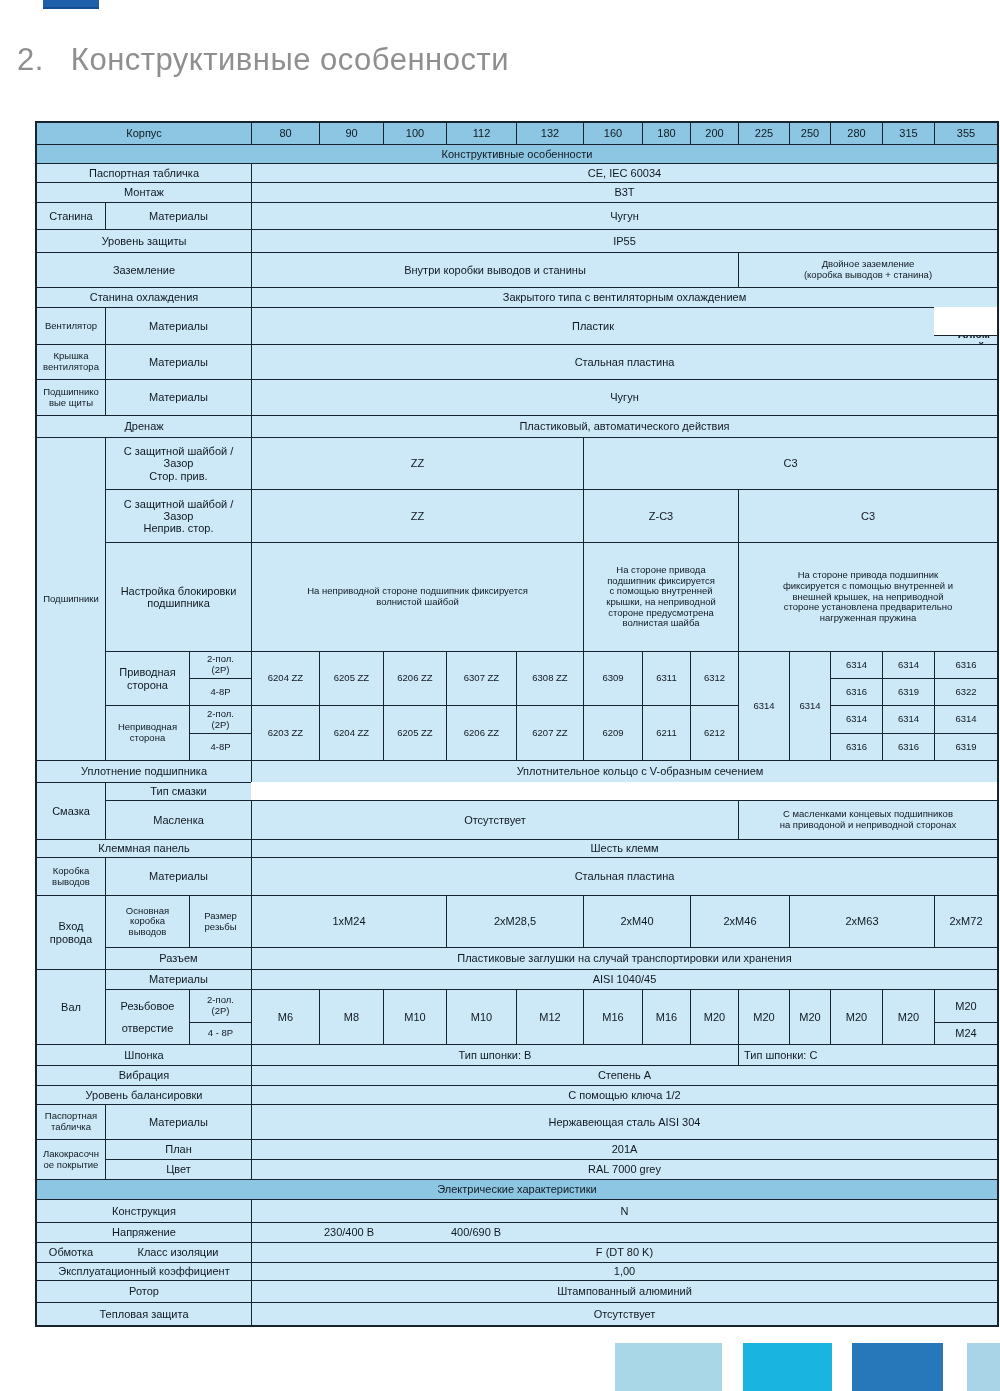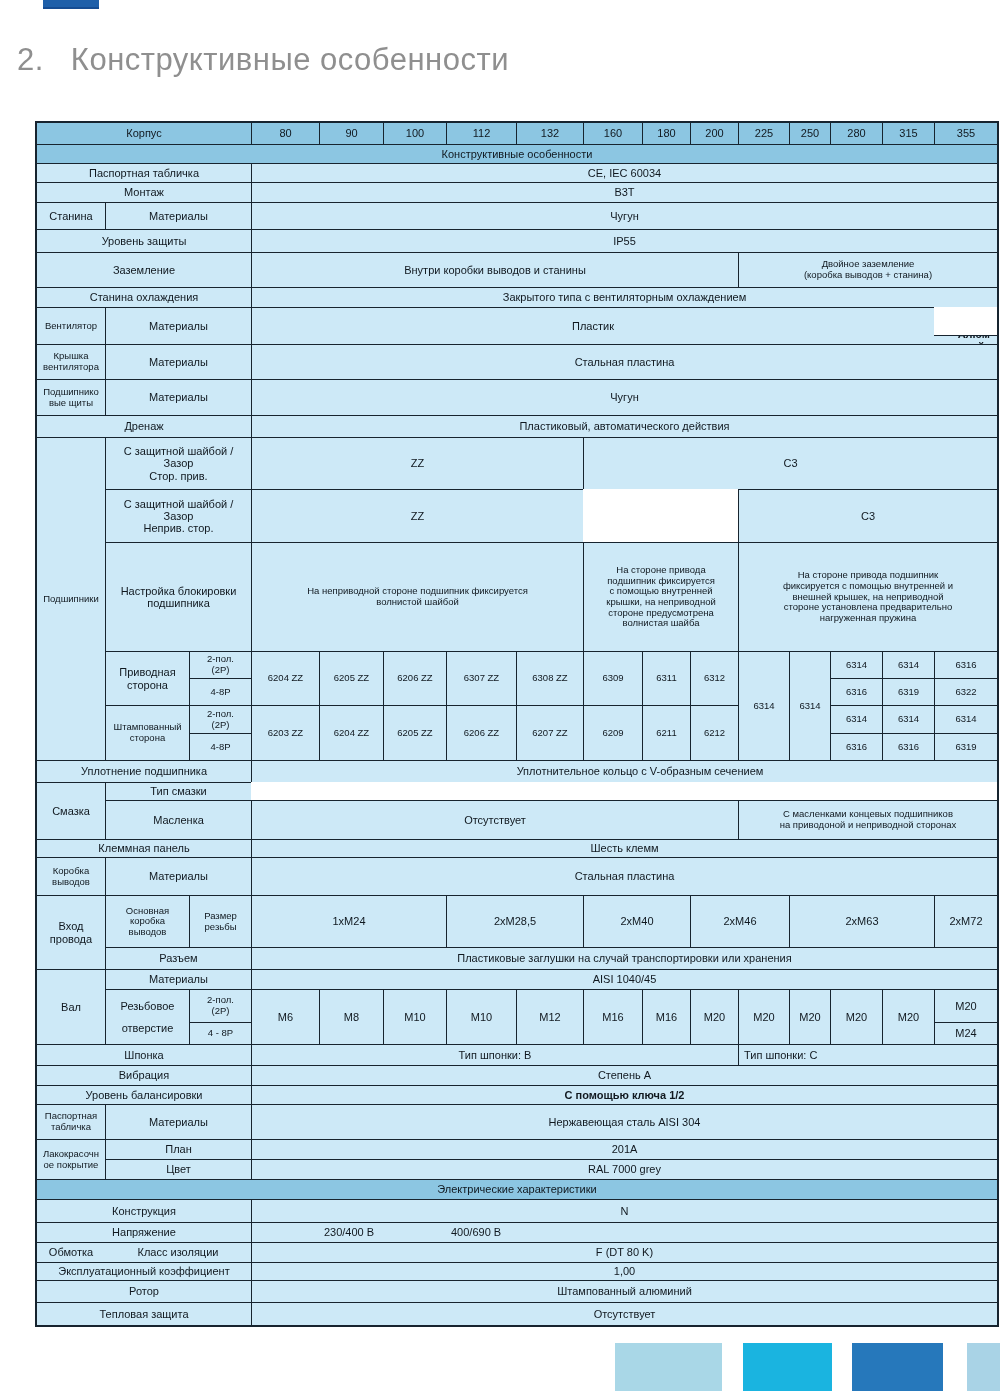--- a/index.html
+++ b/index.html
@@ -89,20 +89,21 @@
     <div class="cell sm nlb" style="grid-area: 13 / 1 / span 7 / span 1;">Подшипники</div>
     <div class="cell" style="grid-area: 13 / 2 / span 1 / span 2;">С защитной шайбой /
 Зазор
 Стор. прив.</div>
     <div class="cell" style="grid-area: 13 / 4 / span 1 / span 5;">ZZ</div>
     <div class="cell" style="grid-area: 13 / 9 / span 1 / span 8;">C3</div>
     <div class="cell" style="grid-area: 14 / 2 / span 1 / span 2;">С защитной шайбой /
 Зазор
 Неприв. стор.</div>
     <div class="cell" style="grid-area: 14 / 4 / span 1 / span 5;">ZZ</div>
+    <div class="cell" style="grid-area: 14 / 9 / span 1 / span 3;">Z-C3</div>
     <div class="cell" style="grid-area: 14 / 12 / span 1 / span 5;">C3</div>
     <div class="cell" style="grid-area: 15 / 2 / span 1 / span 2;">Настройка блокировки
 подшипника</div>
     <div class="cell sm" style="grid-area: 15 / 4 / span 1 / span 5;">На неприводной стороне подшипник фиксируется
 волнистой шайбой</div>
     <div class="cell sm" style="grid-area: 15 / 9 / span 1 / span 3;">На стороне привода
 подшипник фиксируется
 с помощью внутренней
 крышки, на неприводной
 стороне предусмотрена
@@ -126,21 +127,21 @@
     <div class="cell sm" style="grid-area: 16 / 10 / span 2 / span 1;">6311</div>
     <div class="cell sm" style="grid-area: 16 / 11 / span 2 / span 1;">6312</div>
     <div class="cell sm" style="grid-area: 16 / 12 / span 4 / span 1;">6314</div>
     <div class="cell sm" style="grid-area: 16 / 13 / span 4 / span 1;">6314</div>
     <div class="cell sm" style="grid-area: 16 / 14 / span 1 / span 1;">6314</div>
     <div class="cell sm" style="grid-area: 16 / 15 / span 1 / span 1;">6314</div>
     <div class="cell sm" style="grid-area: 16 / 16 / span 1 / span 1;">6316</div>
     <div class="cell sm" style="grid-area: 17 / 14 / span 1 / span 1;">6316</div>
     <div class="cell sm" style="grid-area: 17 / 15 / span 1 / span 1;">6319</div>
     <div class="cell sm" style="grid-area: 17 / 16 / span 1 / span 1;">6322</div>
-    <div class="cell sm" style="grid-area: 18 / 2 / span 2 / span 1;">Штампованный
+    <div class="cell sm" style="grid-area: 18 / 2 / span 2 / span 1;">Неприводная
 сторона</div>
     <div class="cell sm" style="grid-area: 18 / 3 / span 1 / span 1;">2-пол.
 (2P)</div>
     <div class="cell sm" style="grid-area: 19 / 3 / span 1 / span 1;">4-8P</div>
     <div class="cell sm" style="grid-area: 18 / 4 / span 2 / span 1;">6203 ZZ</div>
     <div class="cell sm" style="grid-area: 18 / 5 / span 2 / span 1;">6204 ZZ</div>
     <div class="cell sm" style="grid-area: 18 / 6 / span 2 / span 1;">6205 ZZ</div>
     <div class="cell sm" style="grid-area: 18 / 7 / span 2 / span 1;">6206 ZZ</div>
     <div class="cell sm" style="grid-area: 18 / 8 / span 2 / span 1;">6207 ZZ</div>
     <div class="cell sm" style="grid-area: 18 / 9 / span 2 / span 1;">6209</div>
@@ -202,21 +203,21 @@
     <div class="cell" style="grid-area: 28 / 14 / span 2 / span 1;">M20</div>
     <div class="cell" style="grid-area: 28 / 15 / span 2 / span 1;">M20</div>
     <div class="cell" style="grid-area: 28 / 16 / span 1 / span 1;">M20</div>
     <div class="cell" style="grid-area: 29 / 16 / span 1 / span 1;">M24</div>
     <div class="cell nlb" style="grid-area: 30 / 1 / span 1 / span 3;">Шпонка</div>
     <div class="cell" style="grid-area: 30 / 4 / span 1 / span 8;">Тип шпонки: B</div>
     <div class="cell left" style="grid-area: 30 / 12 / span 1 / span 5;">Тип шпонки: C</div>
     <div class="cell nlb" style="grid-area: 31 / 1 / span 1 / span 3;">Вибрация</div>
     <div class="cell" style="grid-area: 31 / 4 / span 1 / span 13;">Степень A</div>
     <div class="cell nlb" style="grid-area: 32 / 1 / span 1 / span 3;">Уровень балансировки</div>
-    <div class="cell" style="grid-area: 32 / 4 / span 1 / span 13; font-weight: bold;">С помощью ключа 1/2</div>
+    <div class="cell" style="grid-area: 32 / 4 / span 1 / span 13;">С помощью ключа 1/2</div>
     <div class="cell sm nlb" style="grid-area: 33 / 1 / span 1 / span 1;">Паспортная
 табличка</div>
     <div class="cell" style="grid-area: 33 / 2 / span 1 / span 2;">Материалы</div>
     <div class="cell" style="grid-area: 33 / 4 / span 1 / span 13;">Нержавеющая сталь AISI 304</div>
     <div class="cell sm nlb" style="grid-area: 34 / 1 / span 2 / span 1;">Лакокрасочн
 ое покрытие</div>
     <div class="cell" style="grid-area: 34 / 2 / span 1 / span 2;">План</div>
     <div class="cell" style="grid-area: 34 / 4 / span 1 / span 13;">201A</div>
     <div class="cell" style="grid-area: 35 / 2 / span 1 / span 2;">Цвет</div>
     <div class="cell" style="grid-area: 35 / 4 / span 1 / span 13;">RAL 7000 grey</div>

